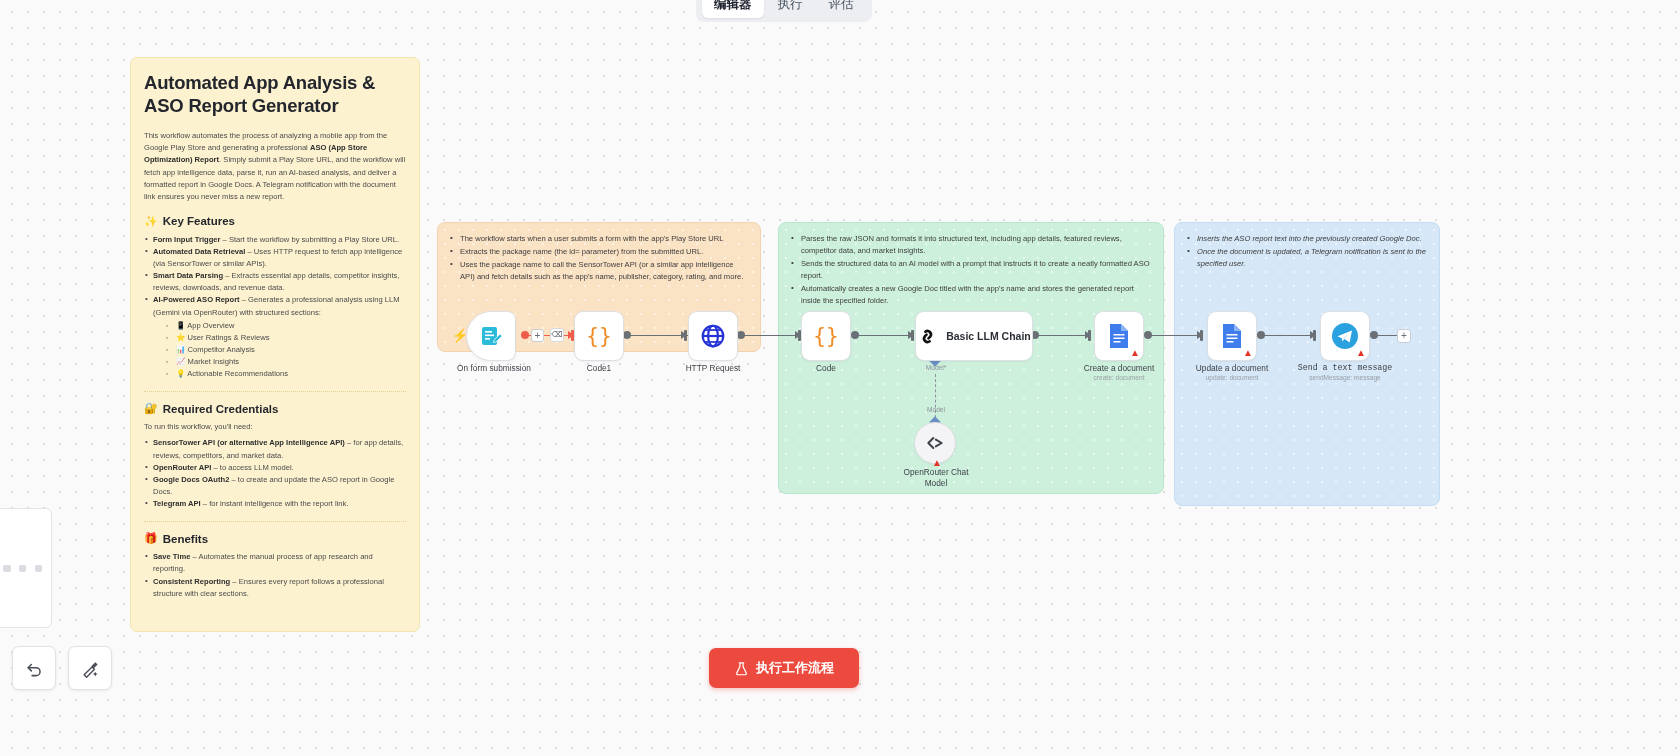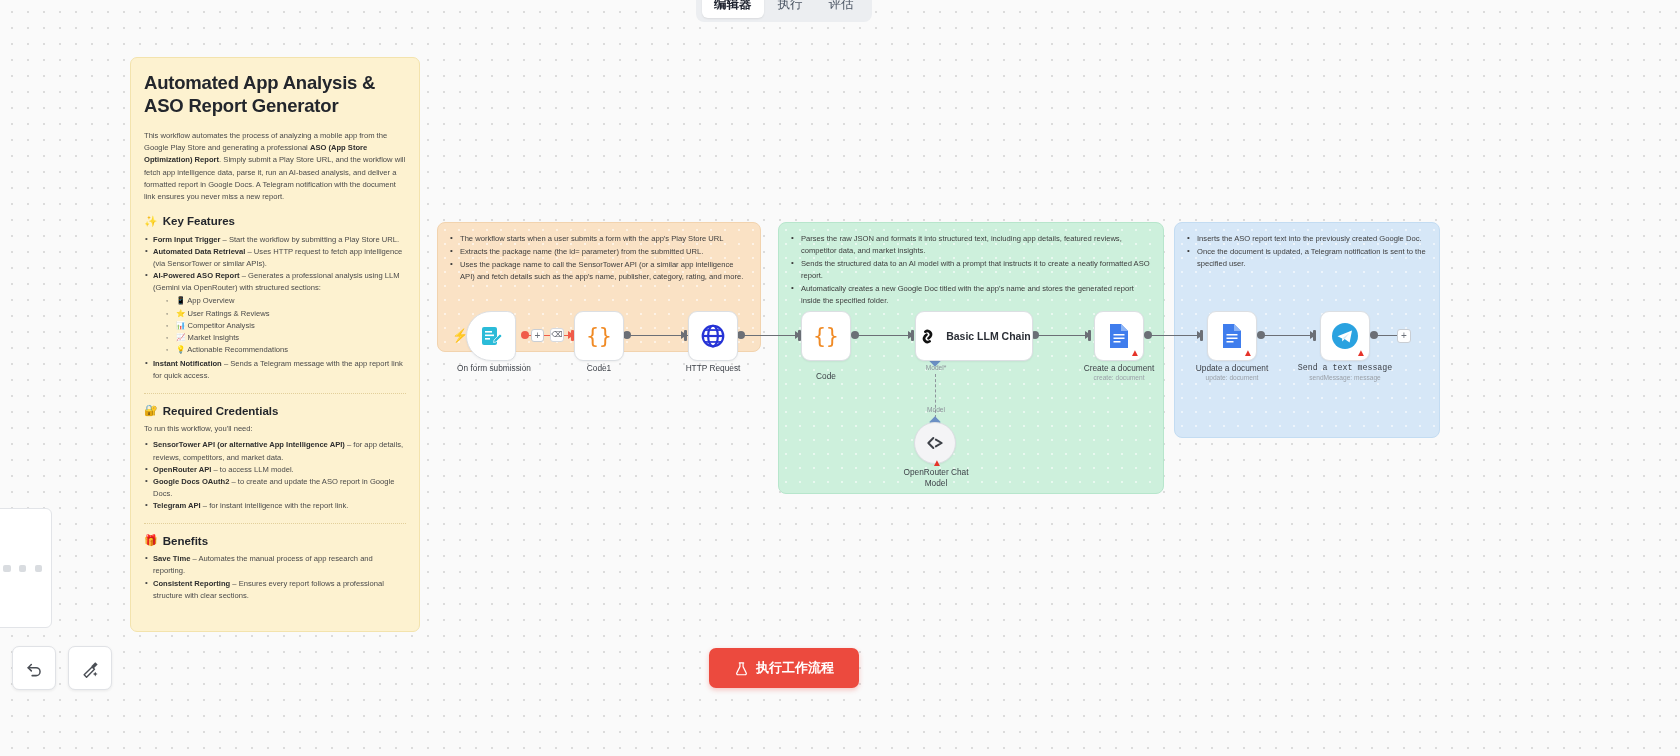--- a/index.html
+++ b/index.html
@@ -83,21 +83,21 @@
   }
   .group .gtext { padding: 10px 12px 0 12px; }
   .group .gtext li {
     list-style: none; position: relative; padding-left: 10px;
     font-size: 7.6px; line-height: 1.57; color: #3c3c3c; margin-bottom: 1px;
   }
   .group .gtext li::before { content: "•"; position: absolute; left: 0; top: -1px; font-size: 8px; }
 
   #grp-orange { left: 437px; top: 222px; width: 324px; height: 130px; background-color: #fae2c5; border: 1px solid #f2d3ae; }
   #grp-green  { left: 778px; top: 222px; width: 386px; height: 272px; background-color: #cdf0dc; border: 1px solid #b7e6cc; }
-  #grp-blue   { left: 1174px; top: 222px; width: 266px; height: 216px; background-color: #d6e7f7; border: 1px solid #c3dcf2; }
+  #grp-blue   { left: 1174px; top: 222px; width: 266px; height: 284px; background-color: #d6e7f7; border: 1px solid #c3dcf2; font-style: italic; }
 
   
   .conn { position: absolute; height: 1.4px; background: #6b6f76; }
   .conn.red { background: #f05c4a; }
   .dot { position: absolute; width: 8px; height: 8px; border-radius: 50%; background: #6b6f76; }
   .dot.red { background: #f05c4a; }
   .arrowhead {
     position: absolute; width: 0; height: 0;
     border-top: 4.5px solid transparent; border-bottom: 4.5px solid transparent;
     border-left: 6px solid #6b6f76;
@@ -202,30 +202,30 @@
       <span>This workflow automates the process of analyzing a mobile app from the Google Play Store and generating a professional </span><b>ASO (App Store Optimization) Report</b><span>. Simply submit a Play Store URL, and the workflow will fetch app intelligence data, parse it, run an AI-based analysis, and deliver a formatted report in Google Docs. A Telegram notification with the document link ensures you never miss a new report.</span>
     </p>
 
     <h2>
       <span class="emo">✨</span>
       <span>Key Features</span>
     </h2>
     <ul>
       <li><b>Form Input Trigger</b><span> – Start the workflow by submitting a Play Store URL.</span></li>
       <li><b>Automated Data Retrieval</b><span> – Uses HTTP request to fetch app intelligence (via SensorTower or similar APIs).</span></li>
+      <li><b>Smart Data Parsing</b><span> – Extracts essential app details, competitor insights, reviews, downloads, and revenue data.</span></li>
       <li><b>AI-Powered ASO Report</b><span> – Generates a professional analysis using LLM (Gemini via OpenRouter) with structured sections:</span>
         <ul class="sub">
           <li><span>📱</span> <span>App Overview</span></li>
           <li><span>⭐</span> <span>User Ratings &amp; Reviews</span></li>
           <li><span>📊</span> <span>Competitor Analysis</span></li>
           <li><span>📈</span> <span>Market Insights</span></li>
           <li><span>💡</span> <span>Actionable Recommendations</span></li>
         </ul>
       </li>
-      <li><b>Instant Notification</b><span> – Sends a Telegram message with the app report link for quick access.</span></li>
     </ul>
 
     <div class="divider"></div>
 
     <h2>
       <span class="emo">🔐</span>
       <span>Required Credentials</span>
     </h2>
     <div class="note-small">To run this workflow, you'll need:</div>
     <ul>
@@ -346,21 +346,21 @@
       <line x1="4" y1="17.5" x2="20" y2="17.5" stroke="#2633d6" stroke-width="1.6"></line>
     </svg>
   </div>
   <div class="node-label" style="left:713px; top:363px;">HTTP Request</div>
 
   <div class="node" style="left:801px; top:311px;">
     <svg width="26" height="26" viewBox="0 0 26 26">
       <text x="13" y="20" font-size="21" font-family="DejaVu Sans Mono, monospace" fill="#f08a24" text-anchor="middle">{}</text>
     </svg>
   </div>
-  <div class="node-label" style="left:826px; top:363px;margin-top:8px;">Code</div>
+  <div class="node-label" style="left:826px; top:363px;">Code</div>
 
   <div class="node wide" style="left:915px; top:311px;">
     <svg width="21" height="21" viewBox="0 0 24 24">
       <path d="M9.5 6.5 a4 4 0 0 1 5.6 5.6 l-2 2" fill="none" stroke="#111" stroke-width="3" stroke-linecap="round"></path>
       <path d="M14.5 17.5 a4 4 0 0 1 -5.6 -5.6 l2 -2" fill="none" stroke="#111" stroke-width="3" stroke-linecap="round"></path>
     </svg>
     <span style="font-size:10.5px; color:#2b2f36; font-weight:700;">Basic LLM Chain</span>
   </div>
 
   <div class="node" style="left:1094px; top:311px;">

